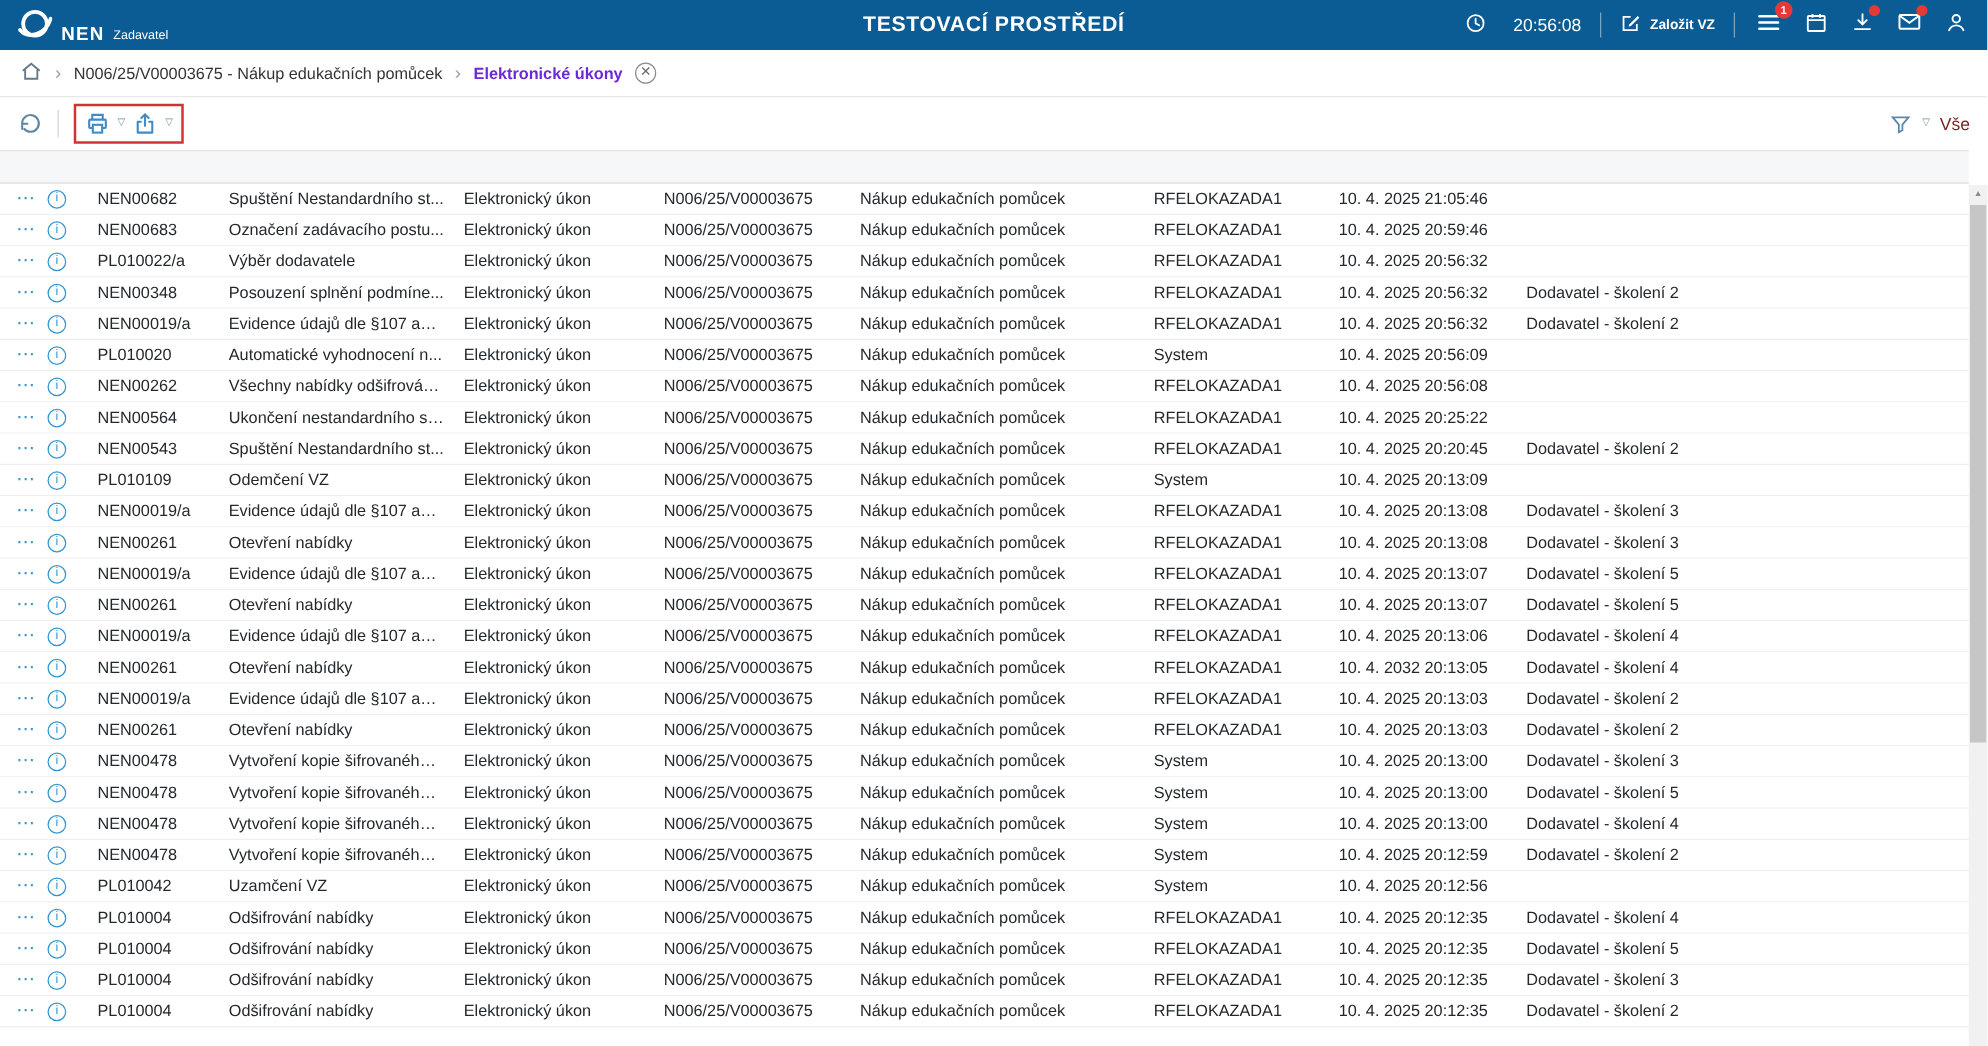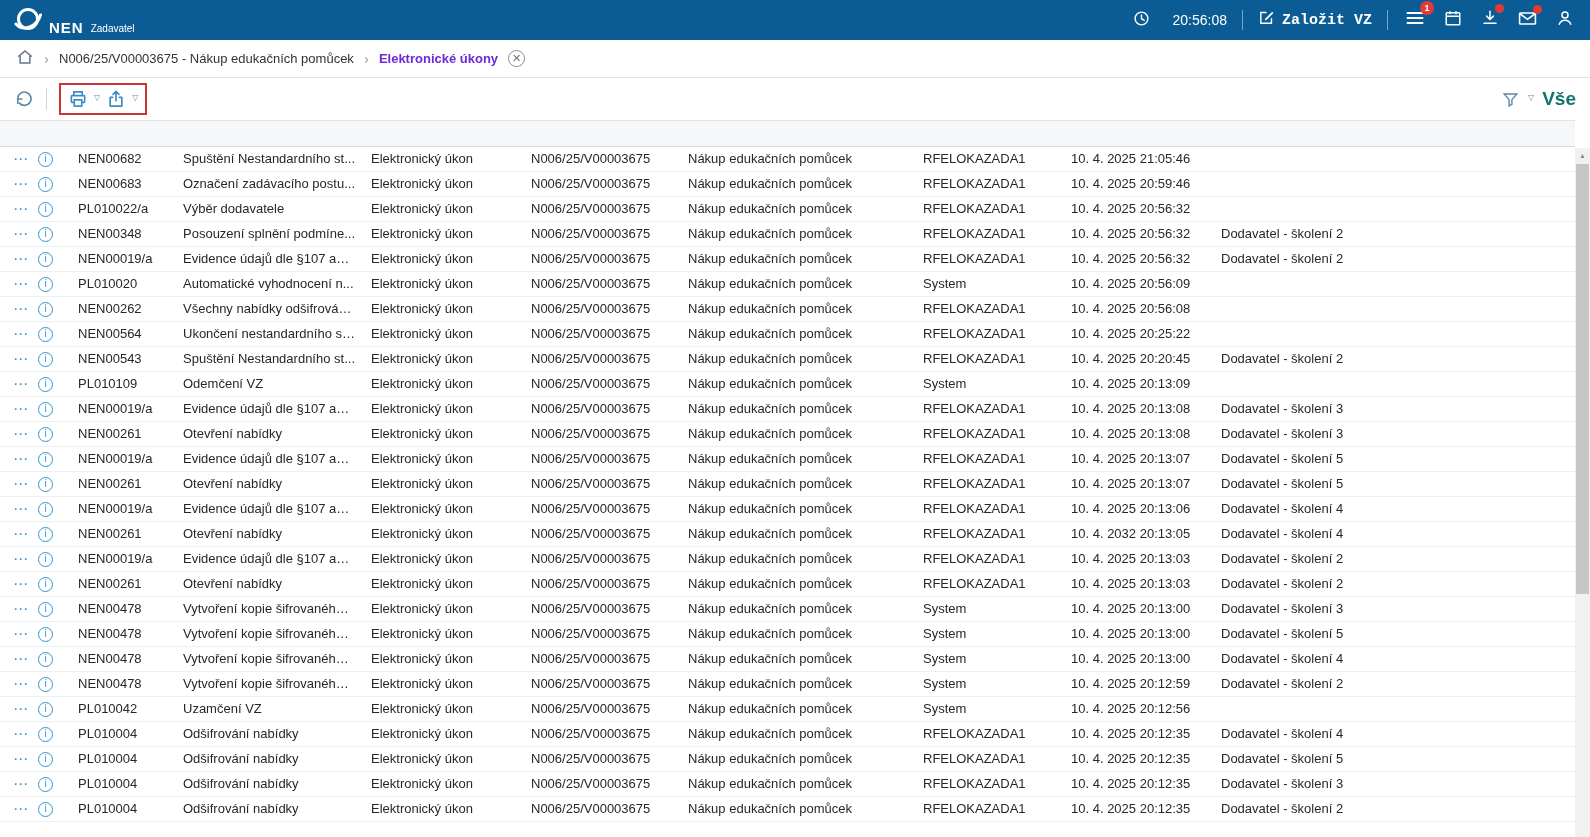--- a/index.html
+++ b/index.html
@@ -12,22 +12,22 @@
   .brand { display:flex; align-items:flex-end; gap:7px; cursor:pointer; }
   .brand svg { display:block; margin-bottom:2px; }
   .brand-name { font-size:15px; font-weight:bold; letter-spacing:1px; line-height:1; }
   .brand-sub { font-size:10px; line-height:1; padding-bottom:1px; }
   .topbar-title { position:absolute; left:0; right:0; text-align:center;
     font-size:17px; font-weight:bold; letter-spacing:.5px; pointer-events:none; }
   .topbar-right { margin-left:auto; display:flex; align-items:center; gap:15px; z-index:2; }
   .clock-wrap { display:flex; align-items:center; gap:22px; font-size:14px; }
   .vdiv { width:1px; height:20px; background:rgba(255,255,255,.45); }
   .create-vz { display:flex; align-items:center; gap:7px; background:none; border:none;
-    color:#fff; font-size:15px; font-weight:bold; cursor:pointer;
-    font-family:Liberation Mono, monospace; }
+    color:#fff; font-size:11px; font-weight:bold; cursor:pointer;
+    font-family:Liberation Sans, sans-serif; }
   .icon-btn { position:relative; display:inline-flex; cursor:pointer; padding:2px; }
   .badge { position:absolute; top:-6px; right:-7px; min-width:14px; height:14px;
     background:#e53935; border-radius:8px; color:#fff; font-size:9px; font-weight:bold;
     display:flex; align-items:center; justify-content:center; padding:0 3px; }
   .dot { position:absolute; top:-3px; right:-3px; width:9px; height:9px;
     background:#e53935; border-radius:50%; }
 
   
   .breadcrumb { height:38px; background:#fff; border-bottom:1px solid #e2e2e2;
     display:flex; align-items:center; gap:10px; padding:0 16px; font-size:13px; color:#333; }
@@ -40,21 +40,21 @@
 
   
   .toolbar { height:42px; background:#fff; display:flex; align-items:center;
     padding:0 14px; gap:8px; }
   .tool-icon { display:inline-flex; align-items:center; cursor:pointer; }
   .tool-div { width:1px; height:22px; background:#d5d5d5; margin:0 4px; }
   .dd { font-size:8px; color:#6f8ca0; cursor:pointer; transform:translateY(-2px); }
   .annotation-box { display:inline-flex; align-items:center; gap:6px;
     border:2px solid #cf3434; padding:4px 7px; }
   .toolbar .spacer { flex:1; }
-  .scope-label { color:#0f766e; font-size:19px; cursor:pointer;font-weight:bold; }
+  .scope-label { color:#7f1d1d; font-size:14px; cursor:pointer; }
 
   
   .table-wrap { position:relative; width:1590px; }
   .grid-row { display:grid;
     grid-template-columns:70px 105px 188px 160px 157px 235px 148px 150px 177px 185px;
     width:1575px; }
   .thead { background:#f6f7f8; border-top:1px solid #e3e3e3; border-bottom:1px solid #d9d9d9;
     height:27px; }
   .th { display:flex; align-items:center; justify-content:space-between;
     padding:0 5px 0 8px; border-right:1px solid #dcdcdc; color:#5c6770;
@@ -91,20 +91,21 @@
     <span>
       <svg width="28" height="28" viewBox="0 0 28 28">
         <circle cx="14" cy="14" r="9.5" fill="none" stroke="#fff" stroke-width="3"></circle>
         <path d="M2 19 C 9 27, 23 22, 26.5 10" fill="none" stroke="#fff" stroke-width="3" stroke-linecap="round"></path>
       </svg>
     </span>
     <span class="brand-name">NEN</span>
     <span class="brand-sub">Zadavatel</span>
   </div>
 
+  <div class="topbar-title">TESTOVACÍ PROSTŘEDÍ</div>
 
   <div class="topbar-right">
     <span class="clock-wrap">
       <span>
         <svg width="17" height="17" viewBox="0 0 24 24">
             <circle cx="12" cy="12" r="9" fill="none" stroke="#fff" stroke-width="2"></circle>
             <path d="M12 7v5.3l4 2.2" fill="none" stroke="#fff" stroke-width="2" stroke-linecap="round"></path>
           </svg>
       </span>
       <span>20:56:08</span>

